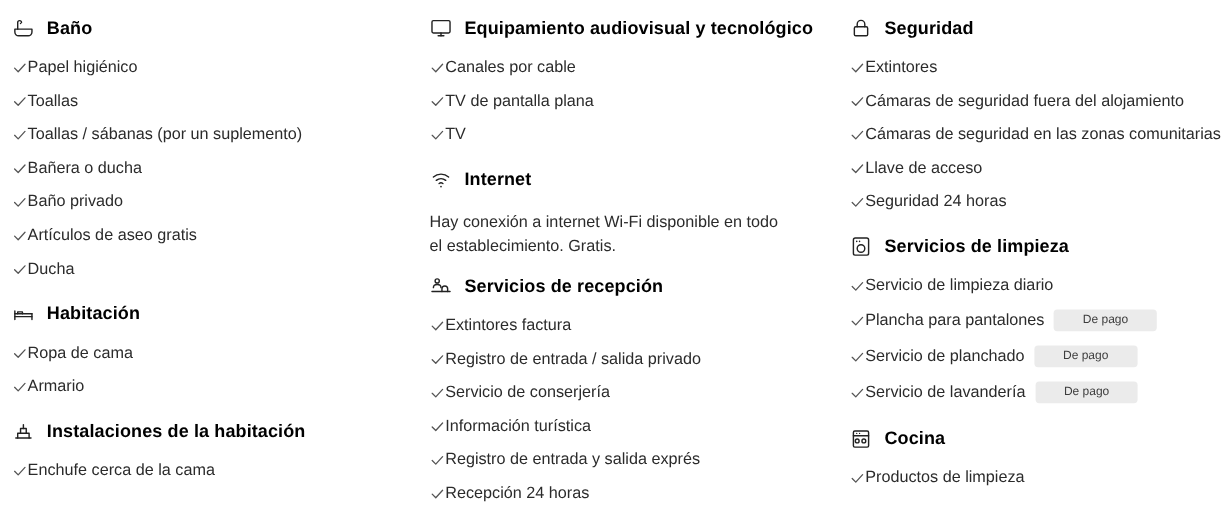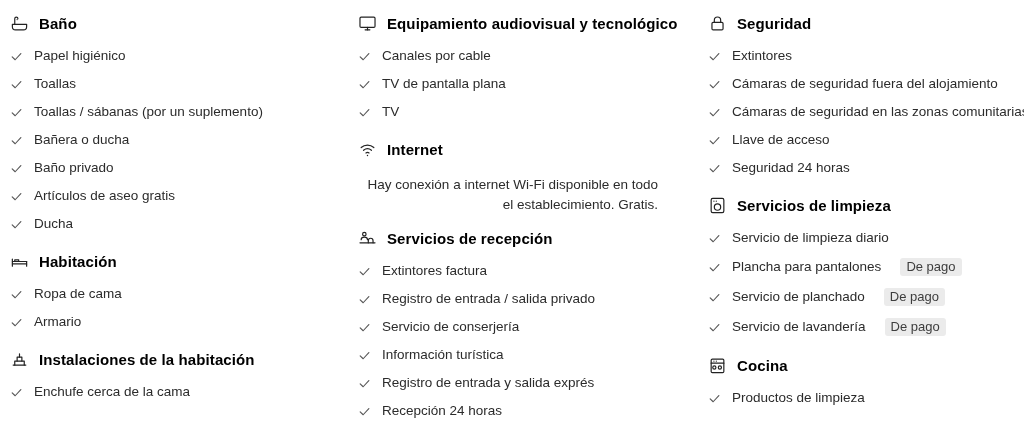--- a/index.html
+++ b/index.html
@@ -14,21 +14,20 @@
     color: #1a1a1a;
     overflow: hidden;
   }
   .page {
     width: 1024px;
     height: 423px;
     position: relative;
     display: flex;
     box-sizing: border-box;
     padding: 14px 0 0 0;
-    text-align: right;
   }
   .column {
     box-sizing: border-box;
   }
   .col-1 { width: 348px; padding-left: 10px; }
   .col-2 { width: 352px; padding-left: 10px; }
   .col-3 { width: 324px; padding-left: 8px; }
 
   .group {
     margin-bottom: 14px;
@@ -58,21 +57,20 @@
   .group-icon svg { display: block; }
 
   ul.items {
     list-style: none;
     margin: 0;
     padding: 0;
   }
   ul.items li {
     display: flex;
     align-items: center;
-    gap: 11px;
     font-size: 13.5px;
     line-height: 16px;
     color: #2b2b2b;
     padding: 6px 0;
   }
   .check {
     flex: 0 0 13px;
     width: 13px;
     height: 13px;
     color: #555555;
@@ -80,23 +78,23 @@
     align-items: center;
     justify-content: center;
   }
   .check svg { display: block; }
   .item-text { white-space: nowrap; }
   .badge {
     display: inline-block;
     margin-left: 8px;
     background: #ebebeb;
     color: #3d3d3d;
-    font-size: 13px;
+    font-size: 10px;
     line-height: 14px;
-    padding: 2px 6px;
+    padding: 2px 24px;
     border-radius: 3px;
     white-space: nowrap;
   }
   .paragraph {
     font-size: 13.5px;
     line-height: 20px;
     color: #2b2b2b;
     max-width: 300px;
     margin: 16px 0 2px 0;
   }

